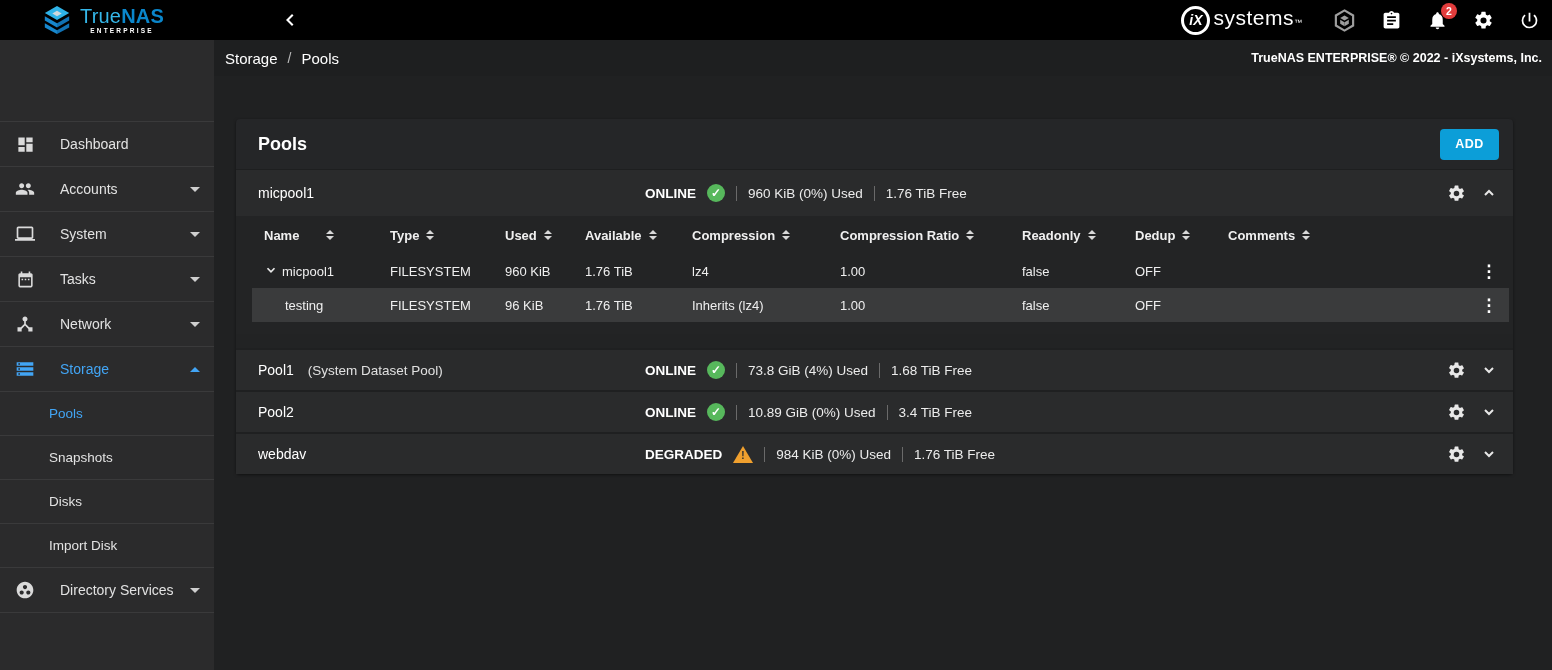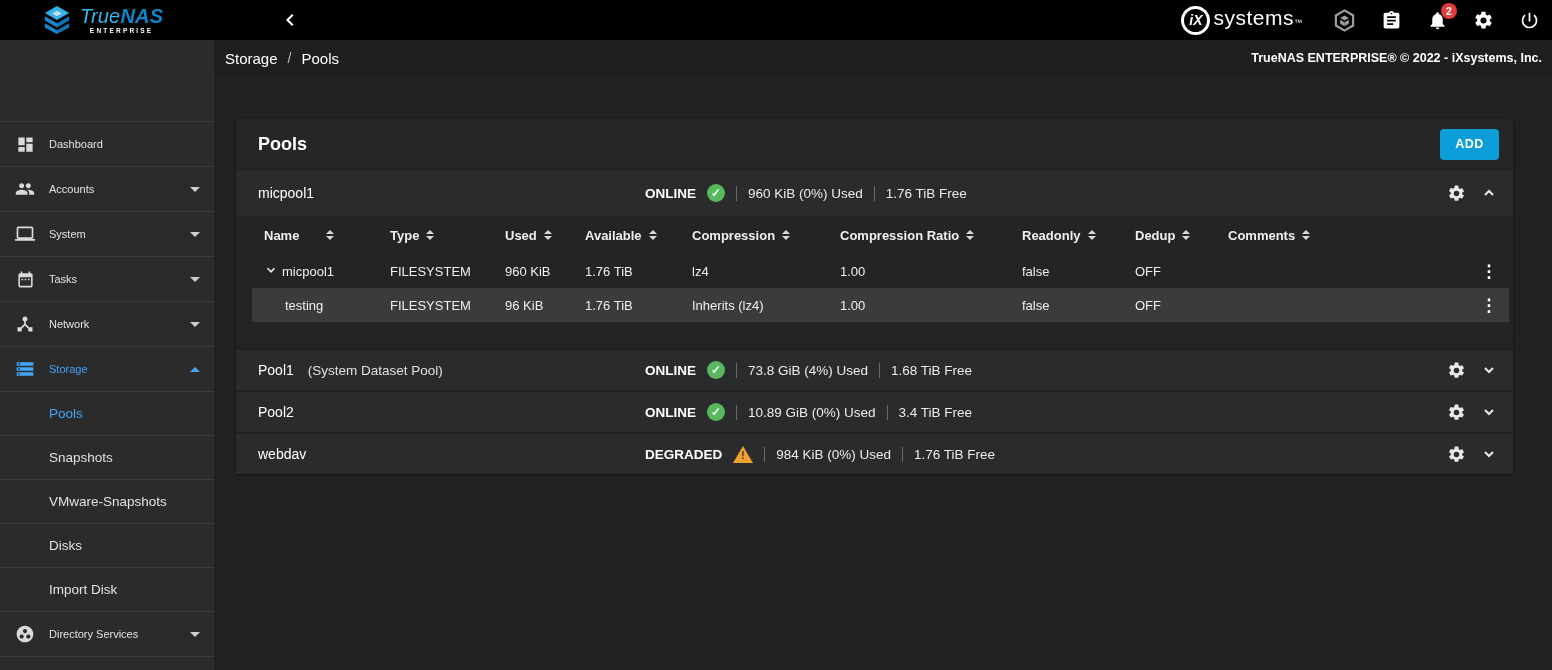--- a/index.html
+++ b/index.html
@@ -4,21 +4,21 @@
 <style>
   * { margin:0; padding:0; box-sizing:border-box; }
   html,body { width:1552px; height:670px; overflow:hidden; background:#202122;
     font-family:"Liberation Sans", sans-serif; color:#e6e6e6; }
   .page { width:1552px; height:670px; display:flex; flex-direction:column; }
 
   
   .topbar { height:40px; background:#000; display:flex; align-items:center; flex:0 0 40px; }
   .brand-area { width:214px; height:40px; display:flex; align-items:center; padding-left:42px; }
   .brand-text { display:flex; flex-direction:column; margin-left:8px; }
-  .brand-title { font-size:20px; line-height:20px; font-weight:500; letter-spacing:.2px;font-style:italic; }
+  .brand-title { font-size:20px; line-height:20px; font-weight:500; letter-spacing:.2px; }
   .brand-title .t1 { color:#35b7e9; }
   .brand-title .t2 { color:#0a86cb; font-weight:700; }
   .brand-sub { font-size:6.5px; letter-spacing:2.2px; color:#fff; font-weight:700; margin-top:1px; text-align:center; }
   .topbar-btn { background:none; border:none; color:#fff; cursor:pointer; display:flex; align-items:center; justify-content:center; padding:0; }
   .hamburger { width:22px; margin-left:24px; display:flex; flex-direction:column; gap:4px; }
   .hamburger i { display:block; height:2px; background:#fff; border-radius:1px; }
   .back-btn { margin-left:24px; }
   .topbar-right { margin-left:auto; display:flex; align-items:center; gap:25px; padding-right:12px; }
   .ix-logo { display:flex; align-items:baseline; margin-right:6px; }
   .ix-circle { width:29px; height:29px; border:3px solid #fff; border-radius:50%; color:#fff;
@@ -31,21 +31,21 @@
   .badge { position:absolute; top:-7px; right:-9px; min-width:16px; height:16px; border-radius:8px;
     background:#e23c3c; color:#fff; font-size:10.5px; font-weight:700; display:flex;
     align-items:center; justify-content:center; padding:0 4px; }
 
   
   .body { flex:1; display:flex; min-height:0; }
   .sidebar { width:214px; background:#2b2b2c; flex:0 0 214px; padding-top:81px; }
   .nav-item { height:45px; display:flex; align-items:center; padding:0 14px 0 14px;
     border-top:1px solid #3a3a3b; cursor:pointer; color:#e2e2e2; }
   .nav-item .nav-icon { width:22px; display:flex; justify-content:center; color:#dadada; }
-  .nav-item .nav-label { margin-left:13px; font-size:11px; }
+  .nav-item .nav-label { margin-left:24px; font-size:14px; }
   .nav-item.active, .nav-item.active .nav-icon { color:#42a5f5; }
   .nav-sub { height:44px; display:flex; align-items:center; padding-left:49px;
     border-top:1px solid #3a3a3b; cursor:pointer; font-size:13.5px; color:#e2e2e2; }
   .nav-sub.active { color:#42a5f5; }
   .nav-caret { margin-left:auto; width:0; height:0; border-left:5px solid transparent; border-right:5px solid transparent; }
   .caret-down { border-top:5px solid #cfcfcf; }
   .caret-up { border-bottom:5px solid #cfcfcf; }
   .nav-item.active .caret-up { border-bottom-color:#42a5f5; }
   .nav-end { border-top:1px solid #3a3a3b; height:12px; }
 
@@ -225,21 +225,20 @@
         <span class="nav-icon">
           <svg width="20" height="20" viewBox="0 0 24 24" fill="currentColor">
               <path d="M2 20h20v-4H2v4zm2-3h2v2H4v-2zM2 4v4h20V4H2zm4 3H4V5h2v2zm-4 7h20v-4H2v4zm2-3h2v2H4v-2z"></path>
             </svg>
         </span>
         <span class="nav-label">Storage</span>
         <span class="nav-caret caret-up"></span>
       </div>
       <div class="nav-sub active">Pools</div>
       <div class="nav-sub">Snapshots</div>
-      <div class="nav-sub">VMware-Snapshots</div>
       <div class="nav-sub">Disks</div>
       <div class="nav-sub">Import Disk</div>
       <div class="nav-item">
         <span class="nav-icon">
           <svg width="20" height="20" viewBox="0 0 24 24" fill="currentColor">
               <path d="M12 2C6.48 2 2 6.48 2 12s4.48 10 10 10 10-4.48 10-10S17.52 2 12 2zM8 17.5c-1.38 0-2.5-1.12-2.5-2.5s1.12-2.5 2.5-2.5 2.5 1.12 2.5 2.5-1.12 2.5-2.5 2.5zm1.5-9c0-1.38 1.12-2.5 2.5-2.5s2.5 1.12 2.5 2.5-1.12 2.5-2.5 2.5-2.5-1.12-2.5-2.5zm6.5 9c-1.38 0-2.5-1.12-2.5-2.5s1.12-2.5 2.5-2.5 2.5 1.12 2.5 2.5-1.12 2.5-2.5 2.5z"></path>
             </svg>
         </span>
         <span class="nav-label">Directory Services</span>
         <span class="nav-caret caret-down"></span>

